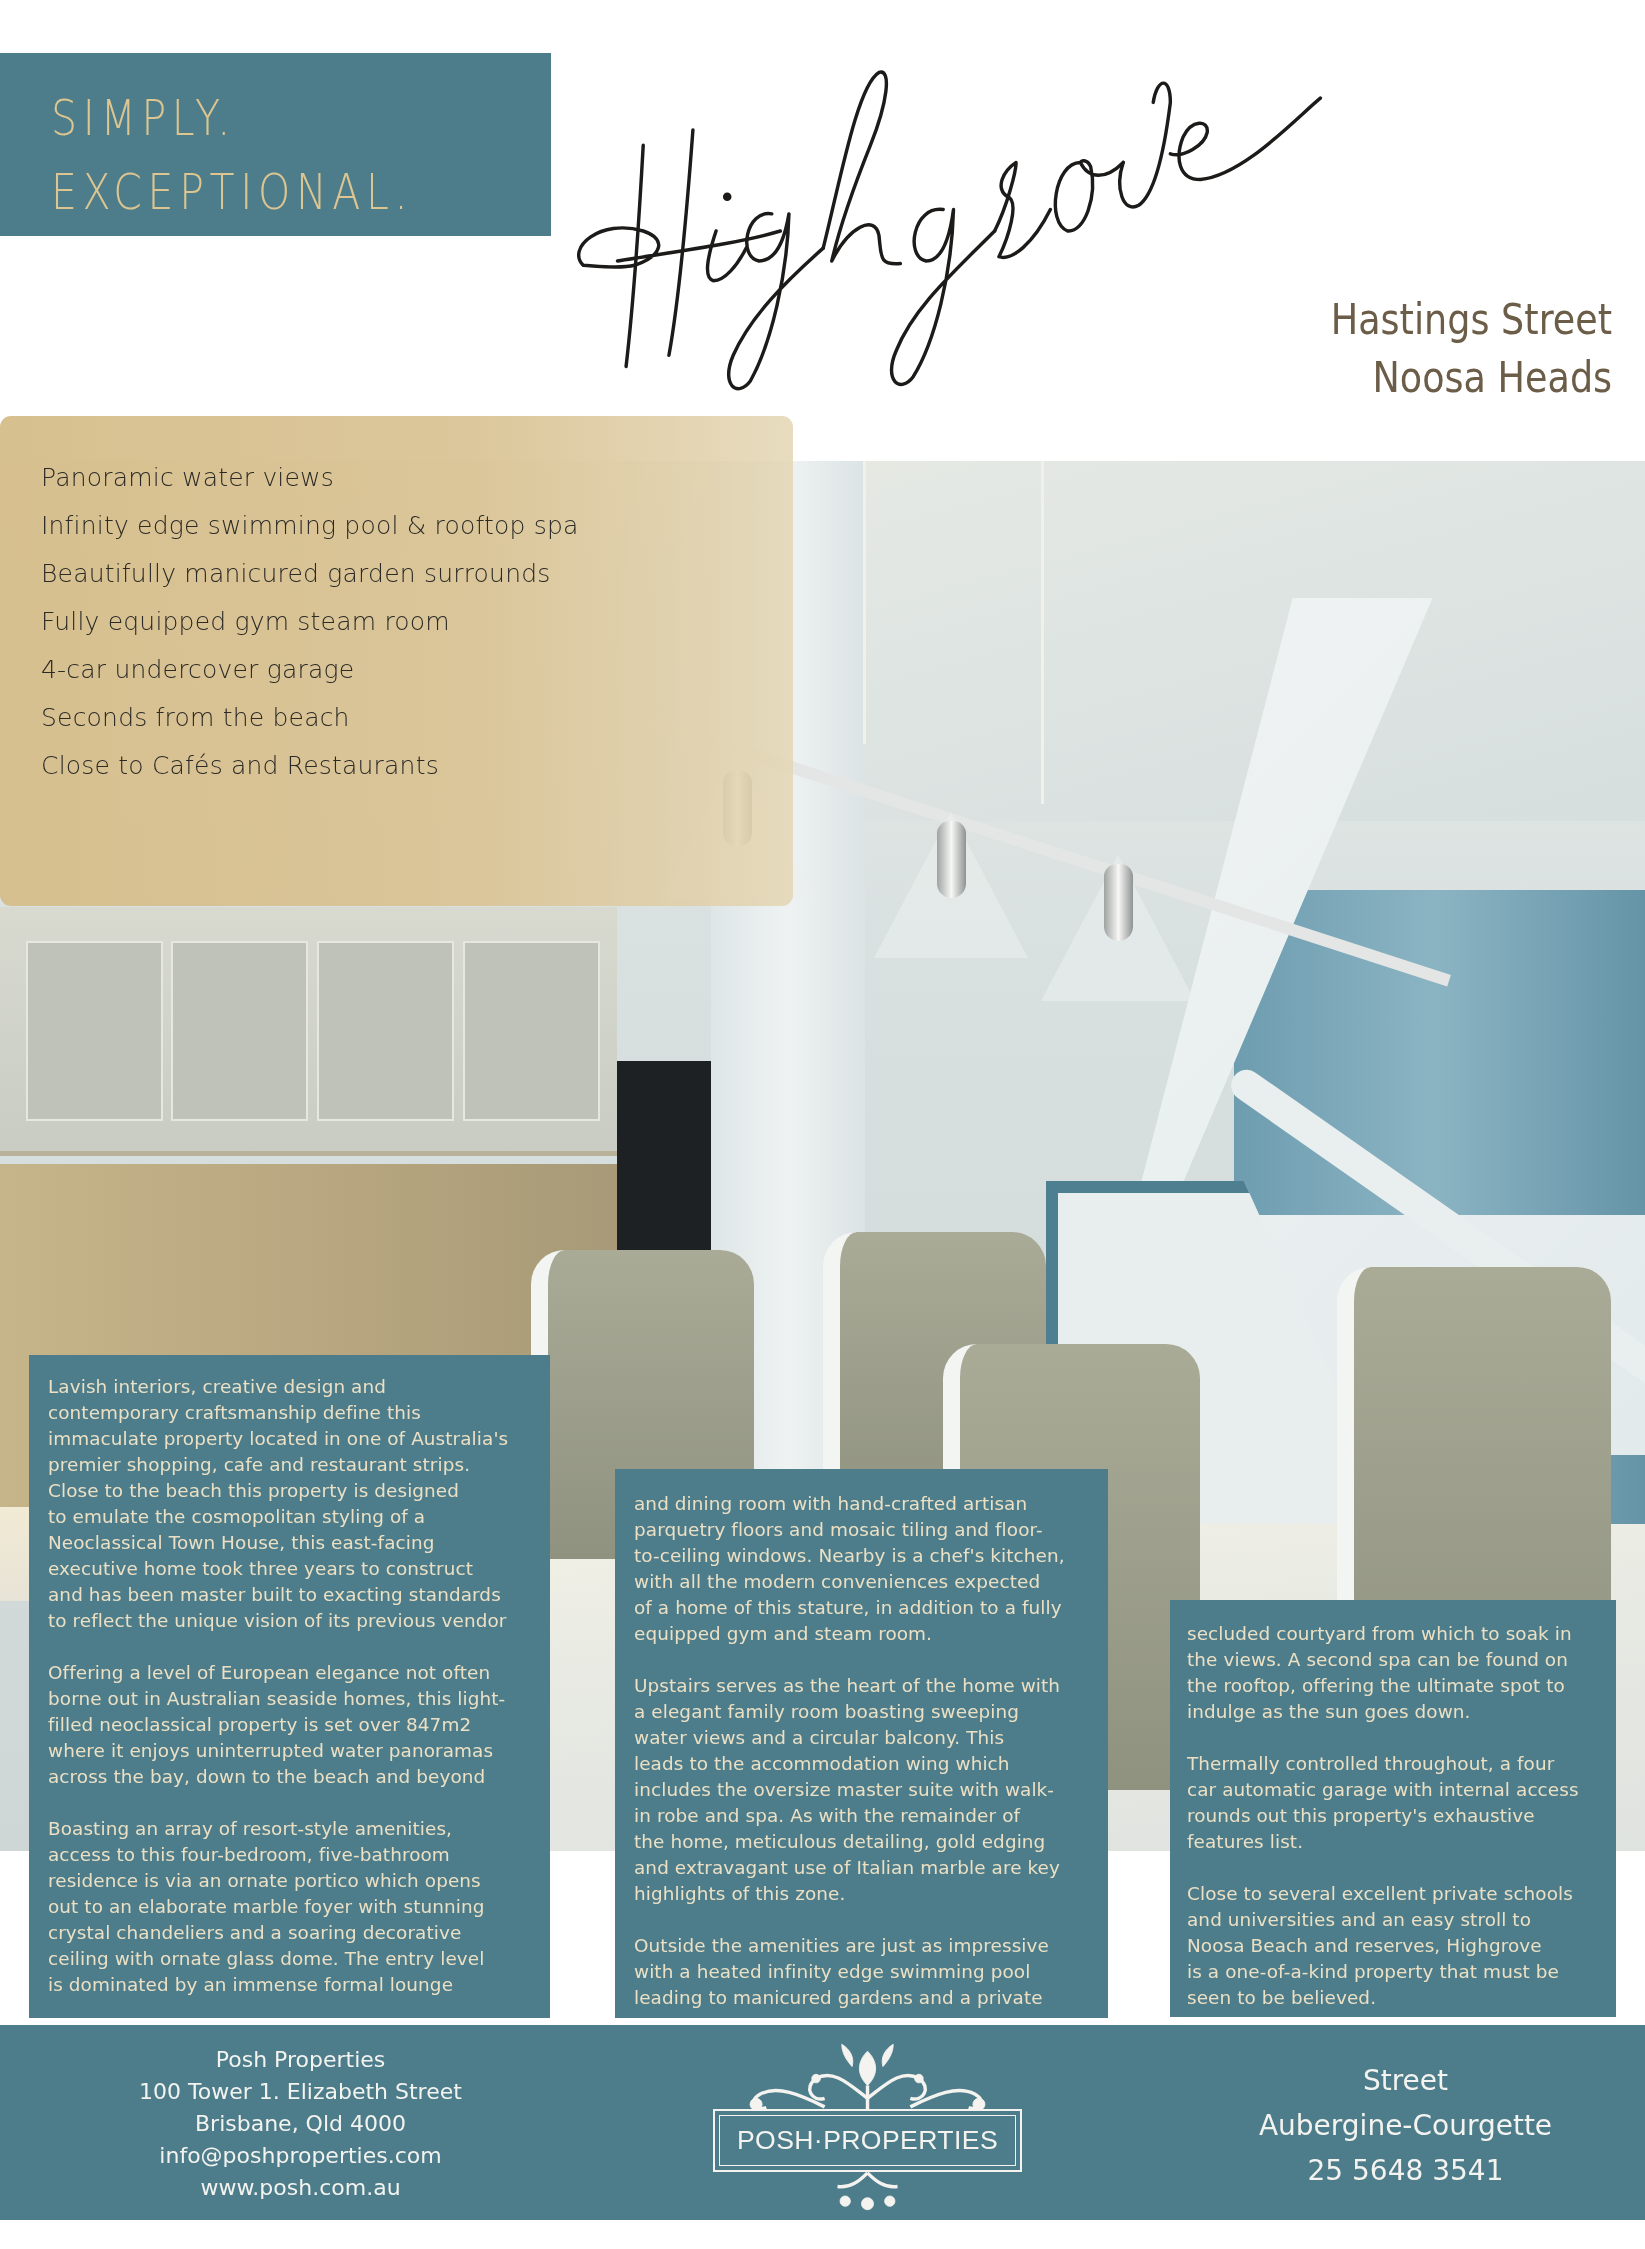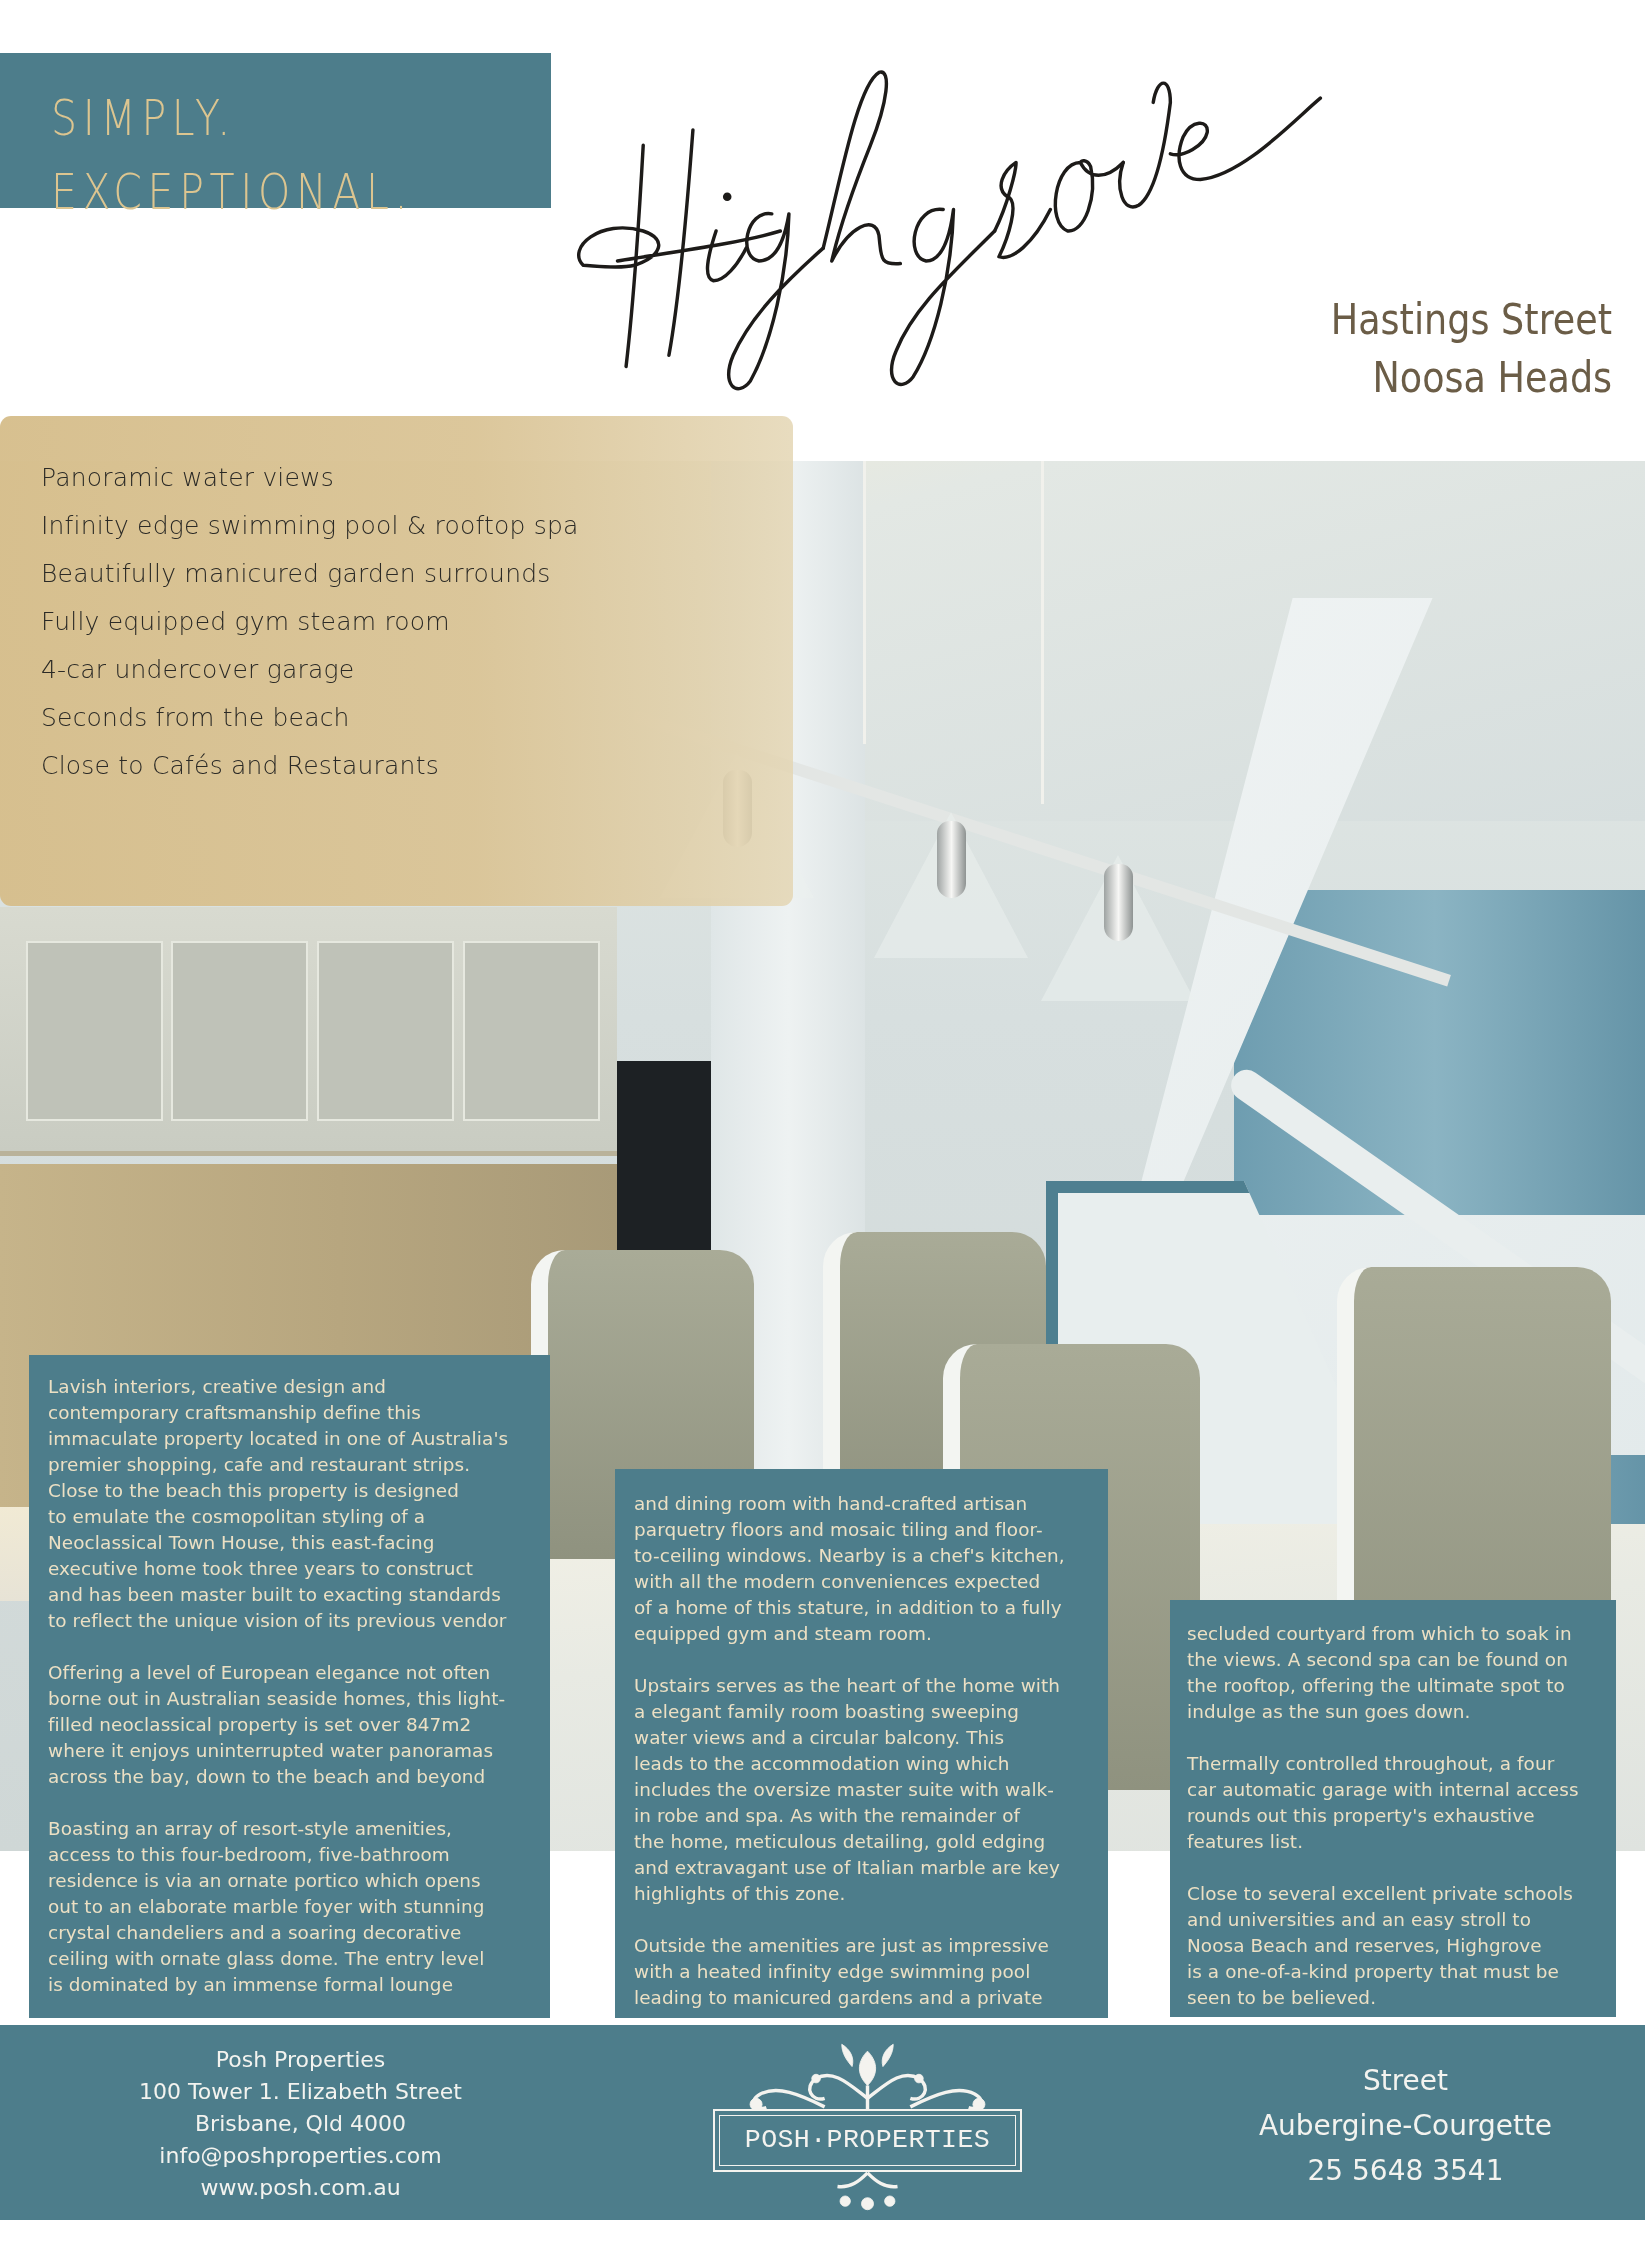--- a/index.html
+++ b/index.html
@@ -1,21 +1,21 @@
 <!DOCTYPE html>
 <html style="font-size:13.7px"><head>
 <meta charset="utf-8">
 <style>
   * { box-sizing: border-box; margin: 0; padding: 0; }
   html, body { width: 1646px; height: 2250px; background: #ffffff; overflow: hidden; }
   body { position: relative; font-family: "Liberation Sans", "DejaVu Sans", sans-serif; }
 
   
   .tagline-box {
-    position: absolute; left: 0; top: 53px; width: 551px; height: 155px;
+    position: absolute; left: 0; top: 53px; width: 551px; height: 183px;
     background: #4d7d8b;
   }
   .tagline-box .line {
     position: absolute; left: 51px; color: #dcc590;
     font-family: "DejaVu Sans", sans-serif; font-weight: 300;
     font-size: 50px; letter-spacing: 6.9px; transform: scaleX(0.82); transform-origin: left center;
   }
   .tagline-box .l1 { top: 36px; }
   .tagline-box .l2 { top: 110px; }
 
@@ -113,21 +113,21 @@
   }
   .logo { position: absolute; left: 696px; top: 8.6px; width: 343px; height: 180px; }
   .logo svg { position: absolute; left: 0; top: 0; width: 343px; height: 180px; }
   .logo-frame {
     position: absolute; left: 17px; top: 75px; width: 309px; height: 63px;
     border: 2.6px solid #f4f3ef; outline: 1.7px solid #f4f3ef; outline-offset: -7.7px;
     background: #4d7d8b;
     display: flex; align-items: center; justify-content: center;
   }
   .logo-frame span {
-    color: #f4f3ef; font-family: Liberation Mono, monospace; font-size: 26.6px; letter-spacing: 0.4px;
+    color: #f4f3ef; font-family: Liberation Sans, sans-serif; font-size: 26.6px; letter-spacing: 0.4px;
   }
 </style>
 </head>
 <body>
 
 <div class="tagline-box">
   <div class="line l1">SIMPLY.</div>
   <div class="line l2">EXCEPTIONAL.</div>
 </div>
 

